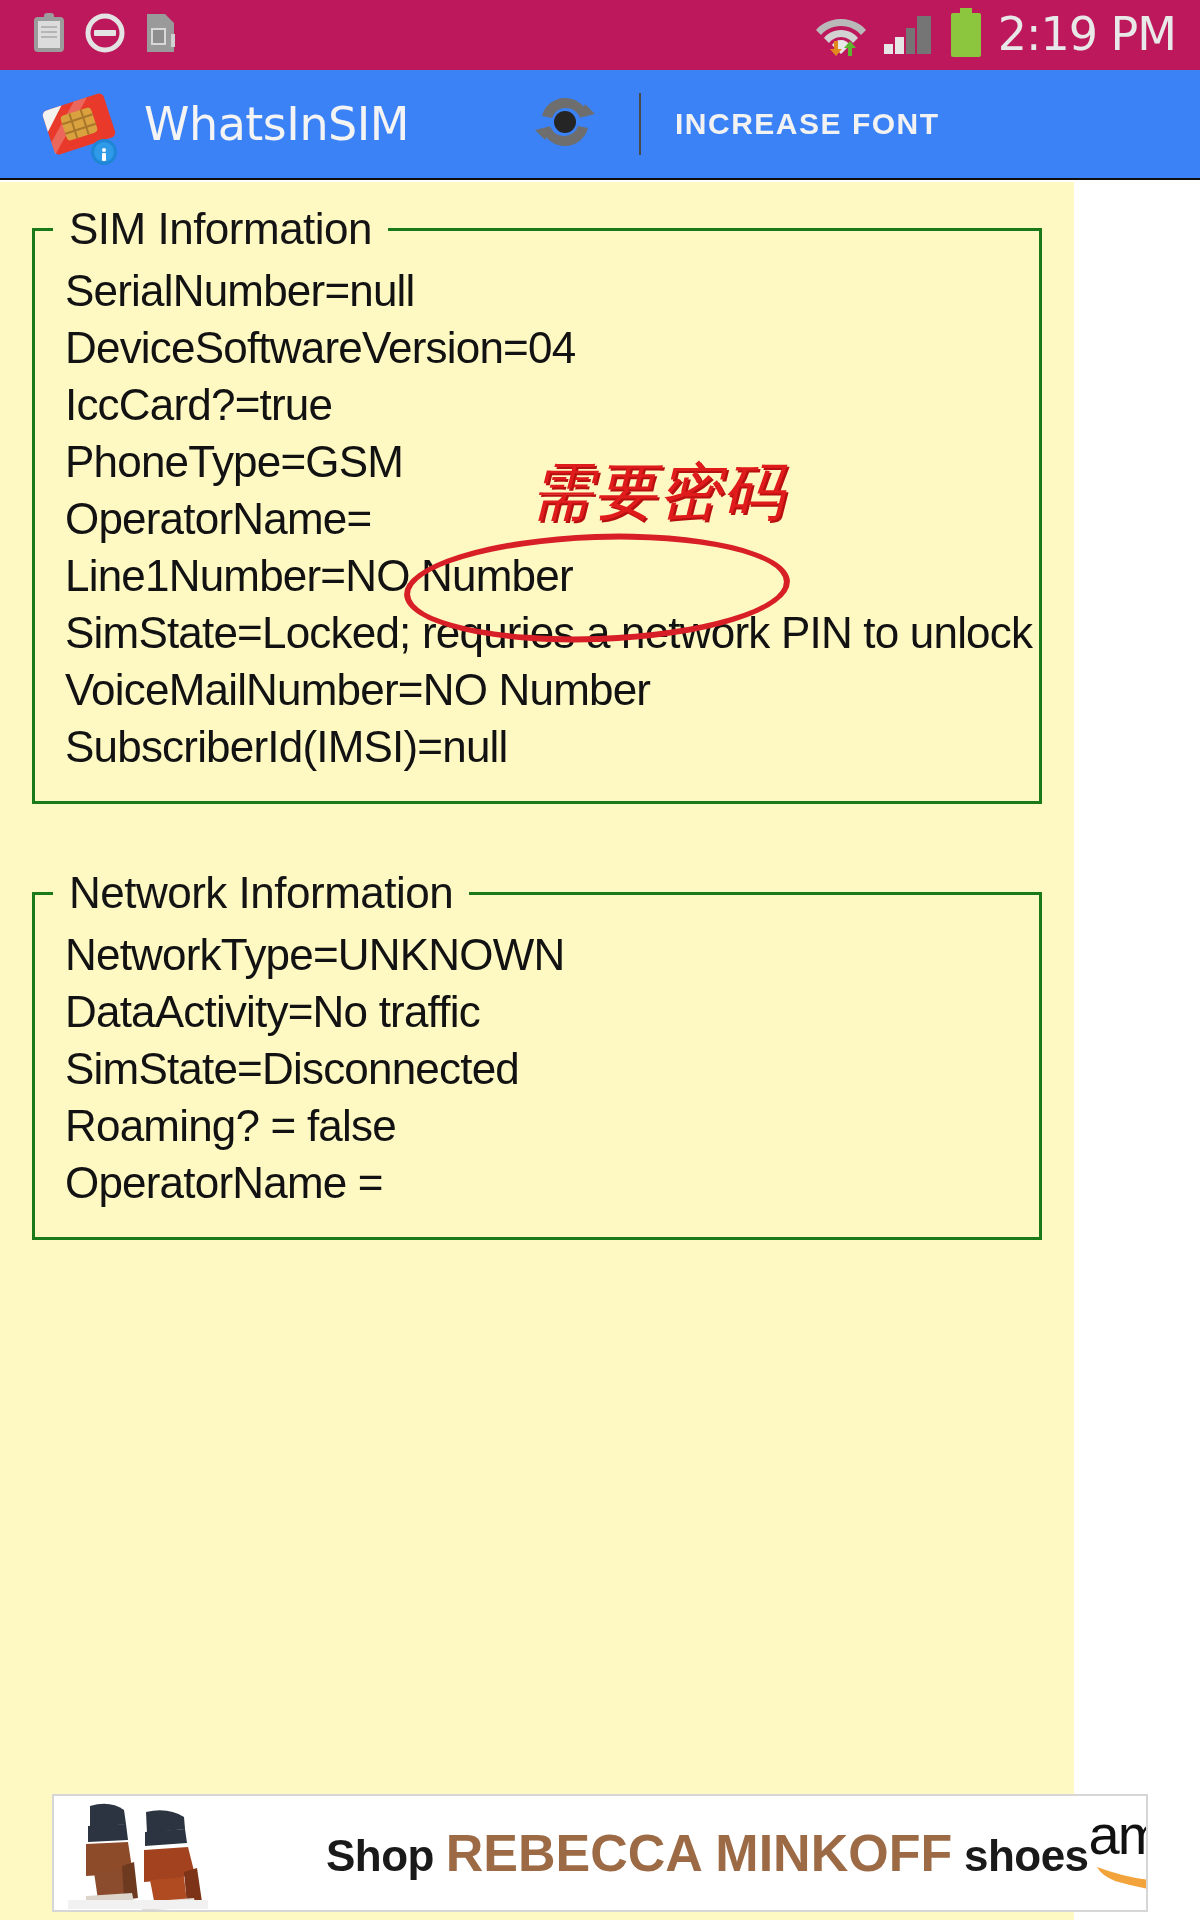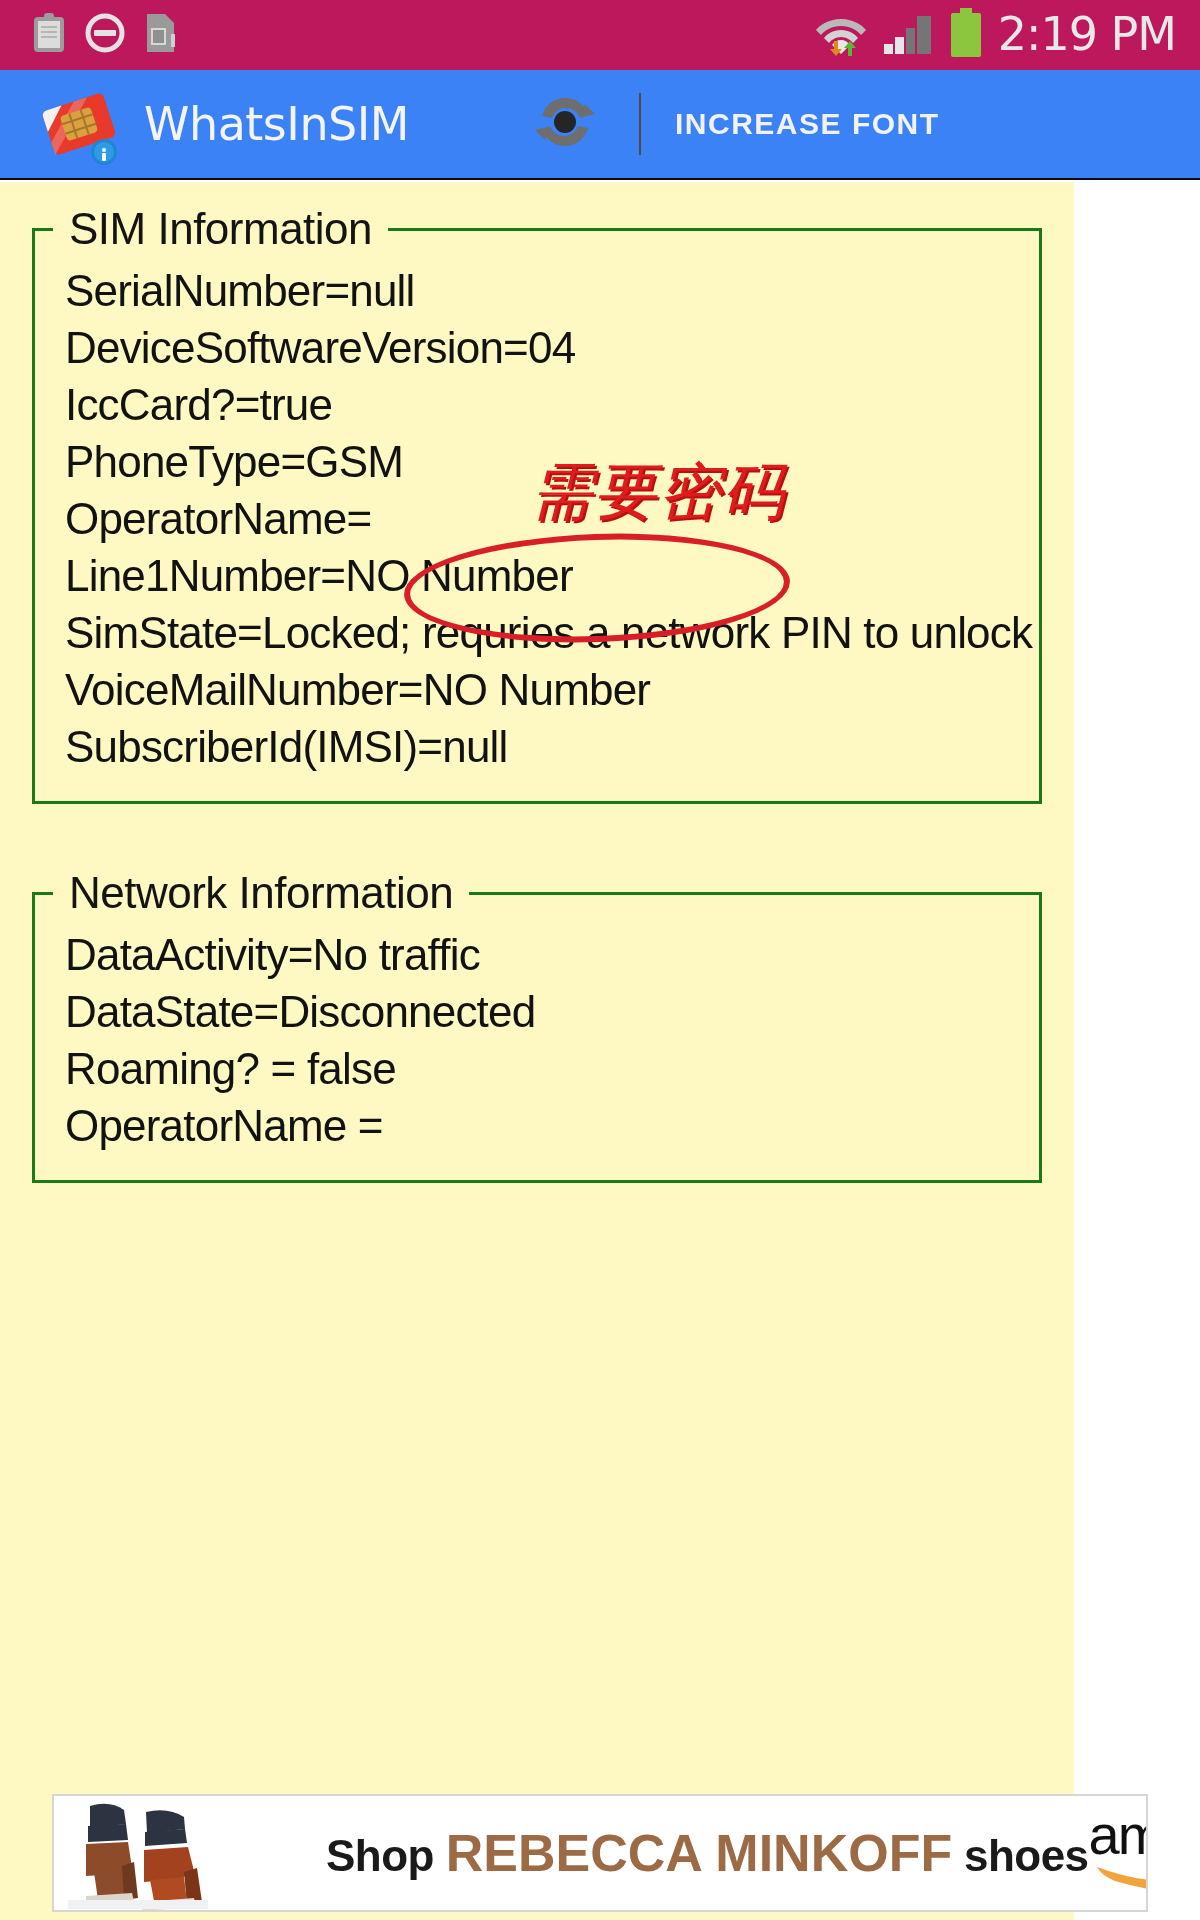--- a/index.html
+++ b/index.html
@@ -311,22 +311,23 @@
     <div class="info-line">PhoneType=GSM</div>
     <div class="info-line">OperatorName=</div>
     <div class="info-line">Line1Number=NO Number</div>
     <div class="info-line">SimState=Locked; requries a network PIN to unlock</div>
     <div class="info-line">VoiceMailNumber=NO Number</div>
     <div class="info-line">SubscriberId(IMSI)=null</div>
   </fieldset>
 
   <fieldset class="info-box" id="network-box">
     <legend>Network Information</legend>
+    <div class="info-line">NetworkType=UNKNOWN</div>
     <div class="info-line">DataActivity=No traffic</div>
-    <div class="info-line">DataState=Disconnected</div>
+    <div class="info-line">SimState=Disconnected</div>
     <div class="info-line">Roaming? = false</div>
     <div class="info-line">OperatorName =</div>
   </fieldset>
 
   <div id="annotation-layer">
     <div id="cn-note">需要密码</div>
     <div id="red-ellipse"></div>
   </div>
 </div>
 

